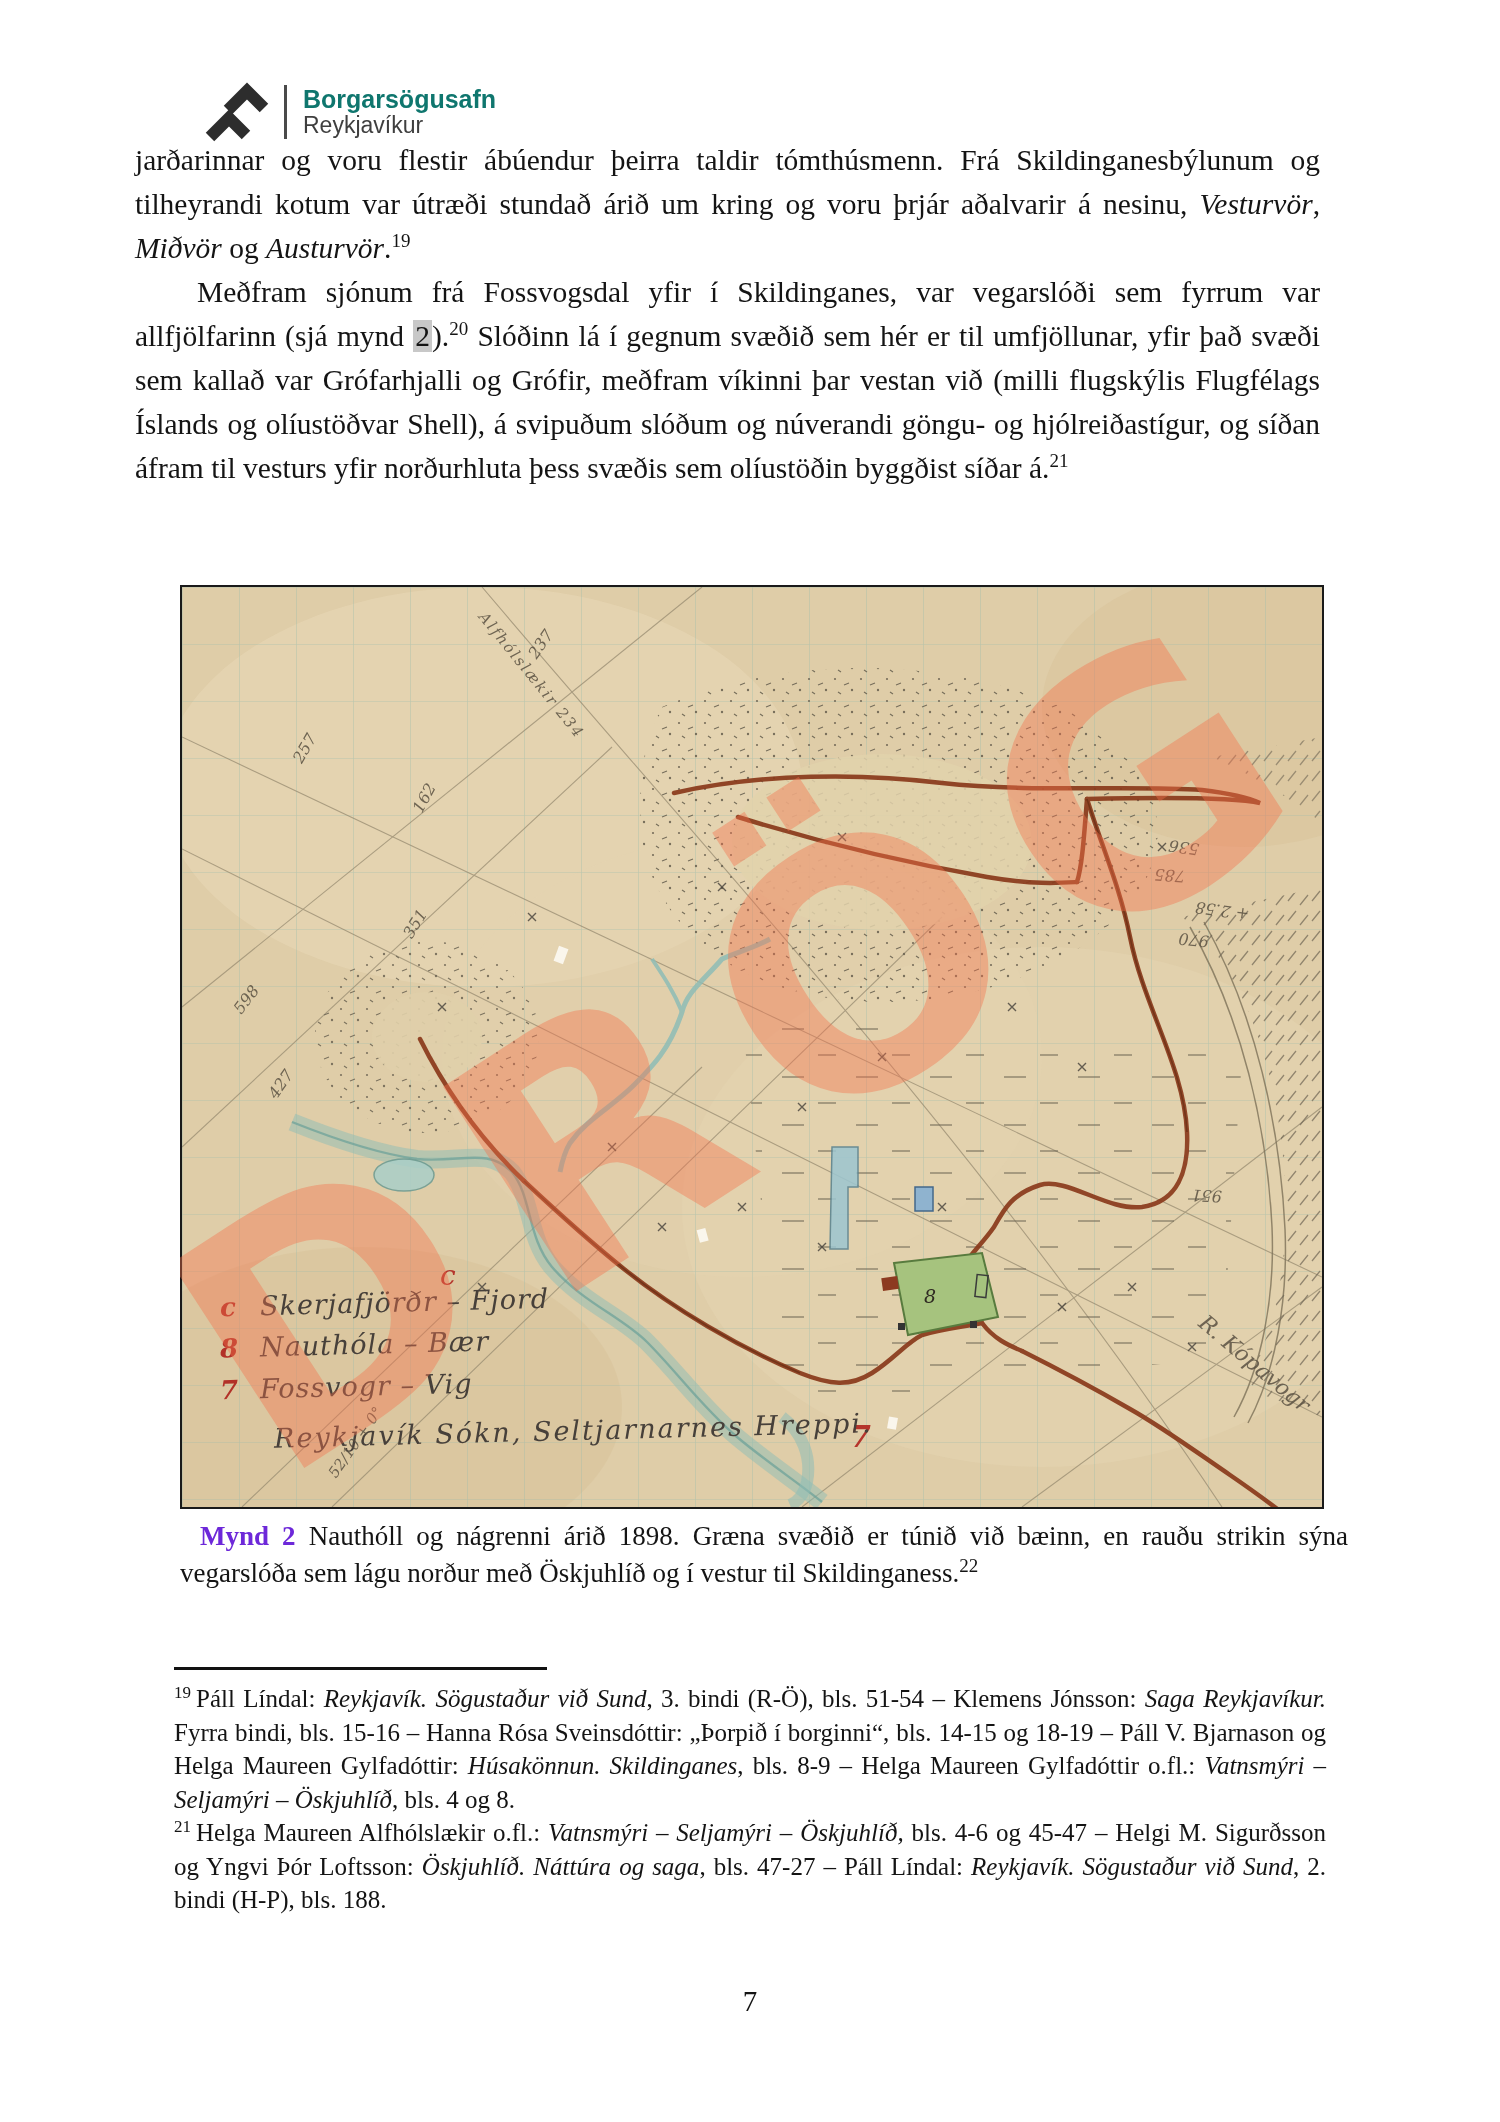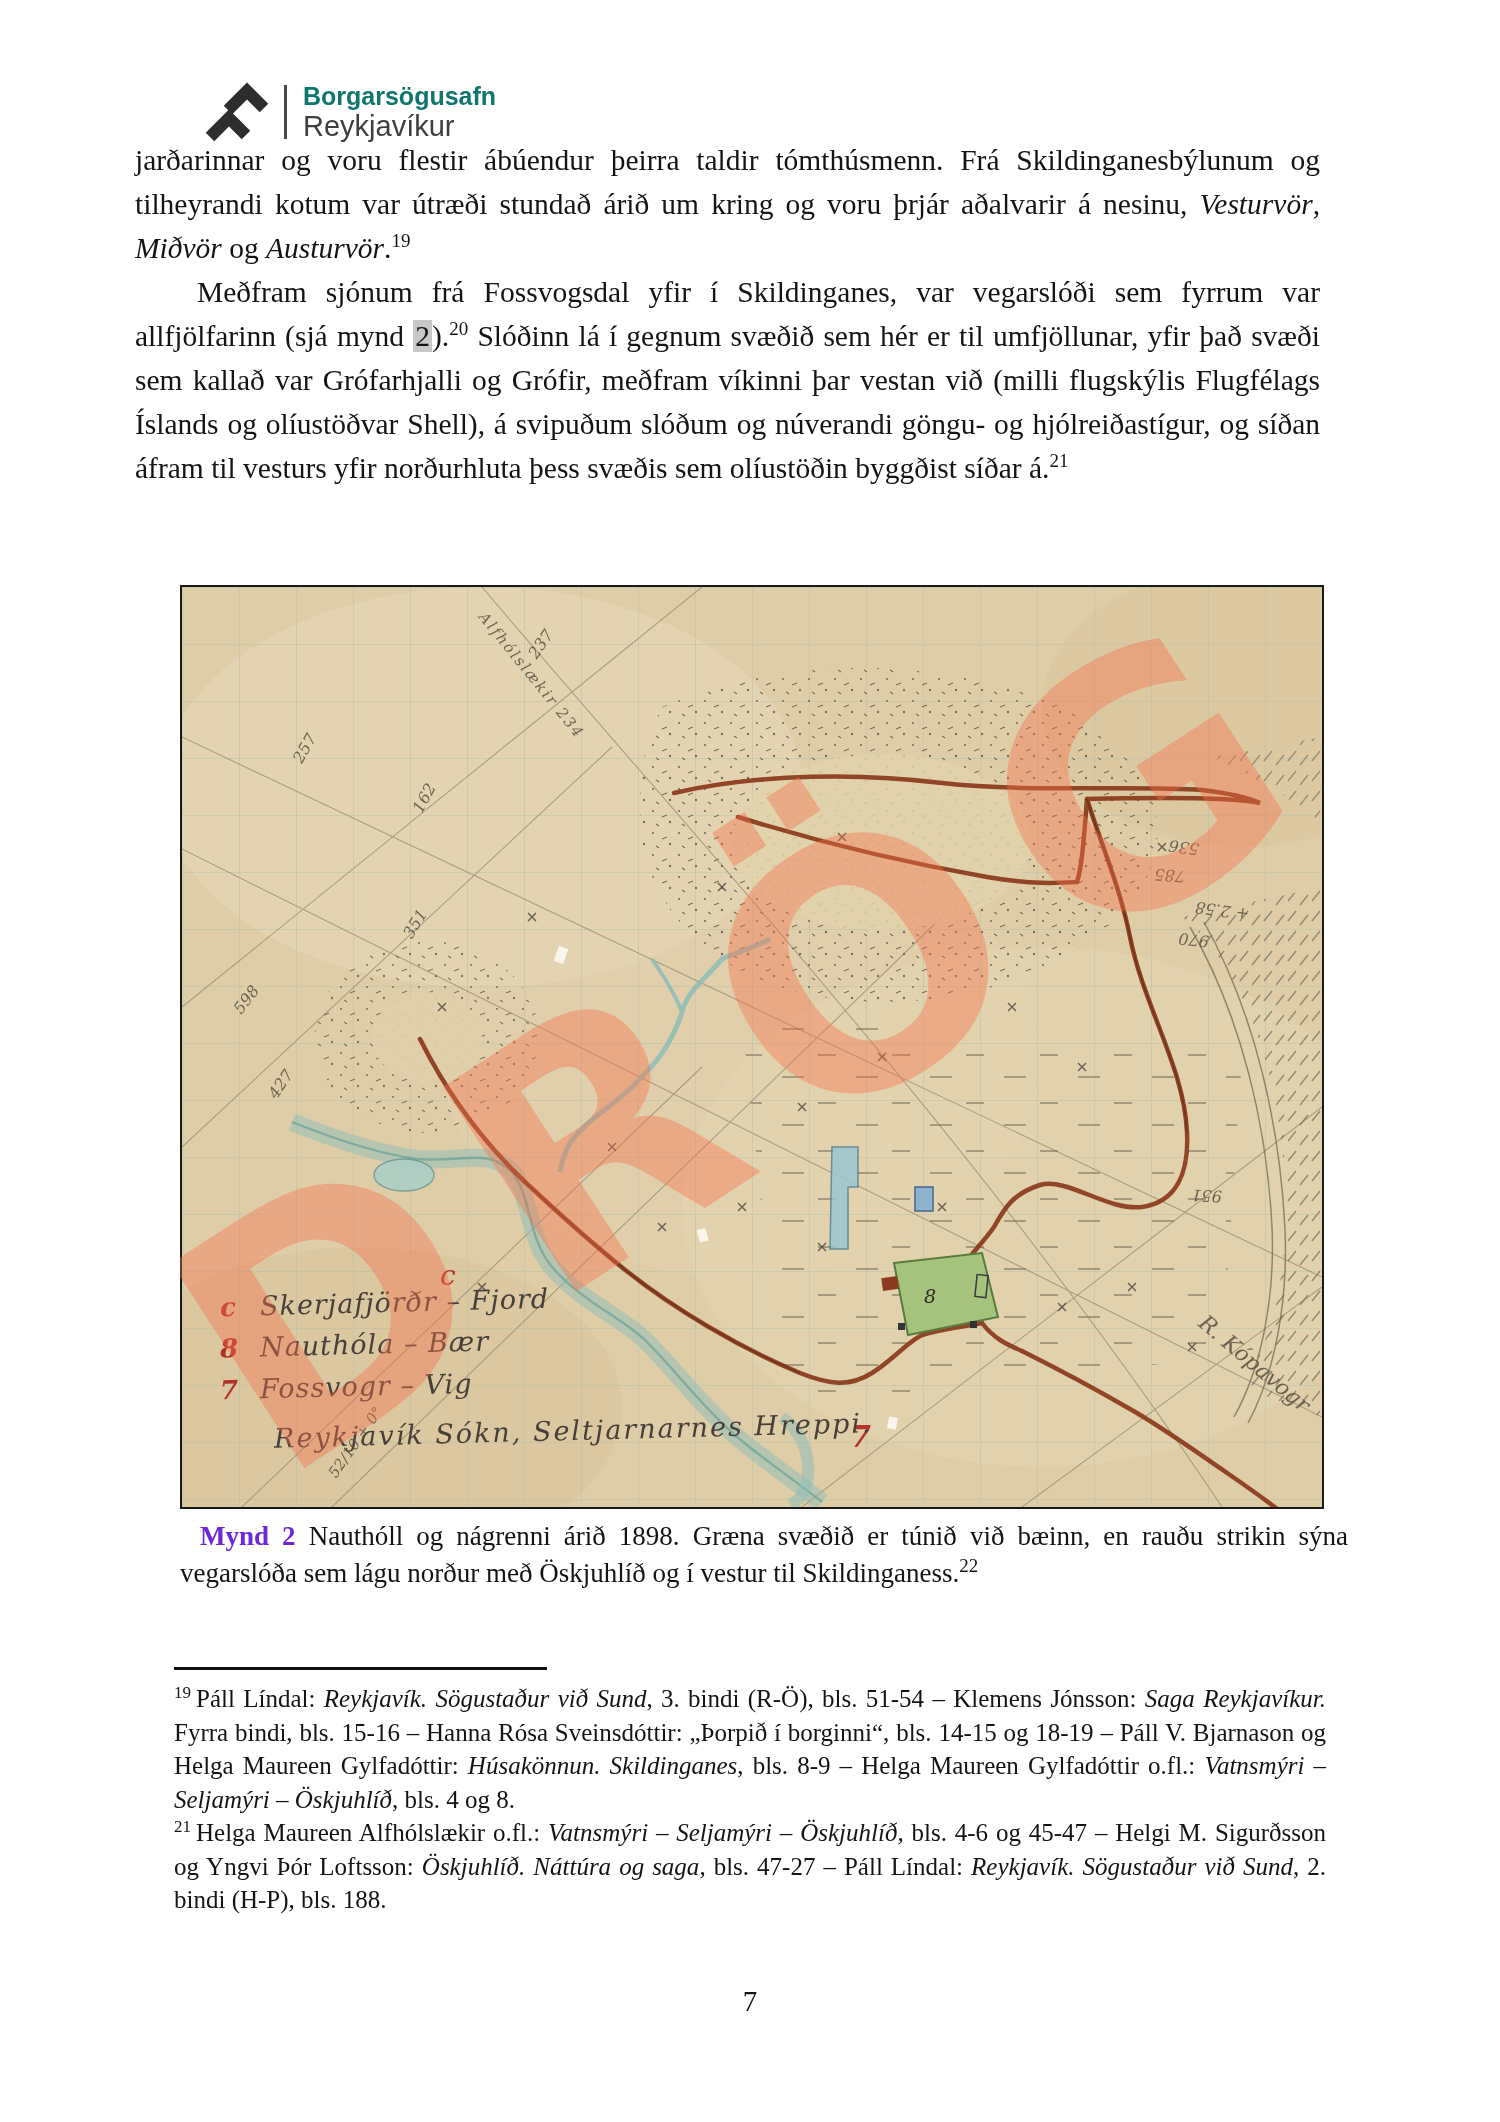--- a/index.html
+++ b/index.html
@@ -5,21 +5,21 @@
   html,body{margin:0;padding:0;background:#888;}
   .page{position:relative;width:1500px;height:2122px;background:#ffffff;overflow:hidden;
         font-family:"Liberation Serif",serif;color:#141414;}
 
   
   .logo{position:absolute;left:202px;top:80px;display:flex;align-items:center;}
   .logo-mark{width:72px;height:64px;}
   .logo-div{width:3px;height:54px;background:#4a4a4a;margin:0 16px 0 10px;}
   .logo-text{font-family:"Liberation Sans",sans-serif;line-height:1.12;}
   .logo-name{font-size:25px;font-weight:bold;color:#0f766e;}
-  .logo-loc{font-size:29px;color:#3f3f3f;}
+  .logo-loc{font-size:23px;color:#3f3f3f;}
 
   
   .bodytext{position:absolute;left:135px;top:138px;width:1185px;
             font-size:29.5px;line-height:44px;text-align:justify;}
   .bodytext p{margin:0;font-family:Liberation Serif, serif;}
   .bodytext p.indent{text-indent:62px;}
   sup.ref{font-size:19px;line-height:0;vertical-align:super;}
   .fieldref{background:#c8c8c8;padding:0 2px;}
 
   

